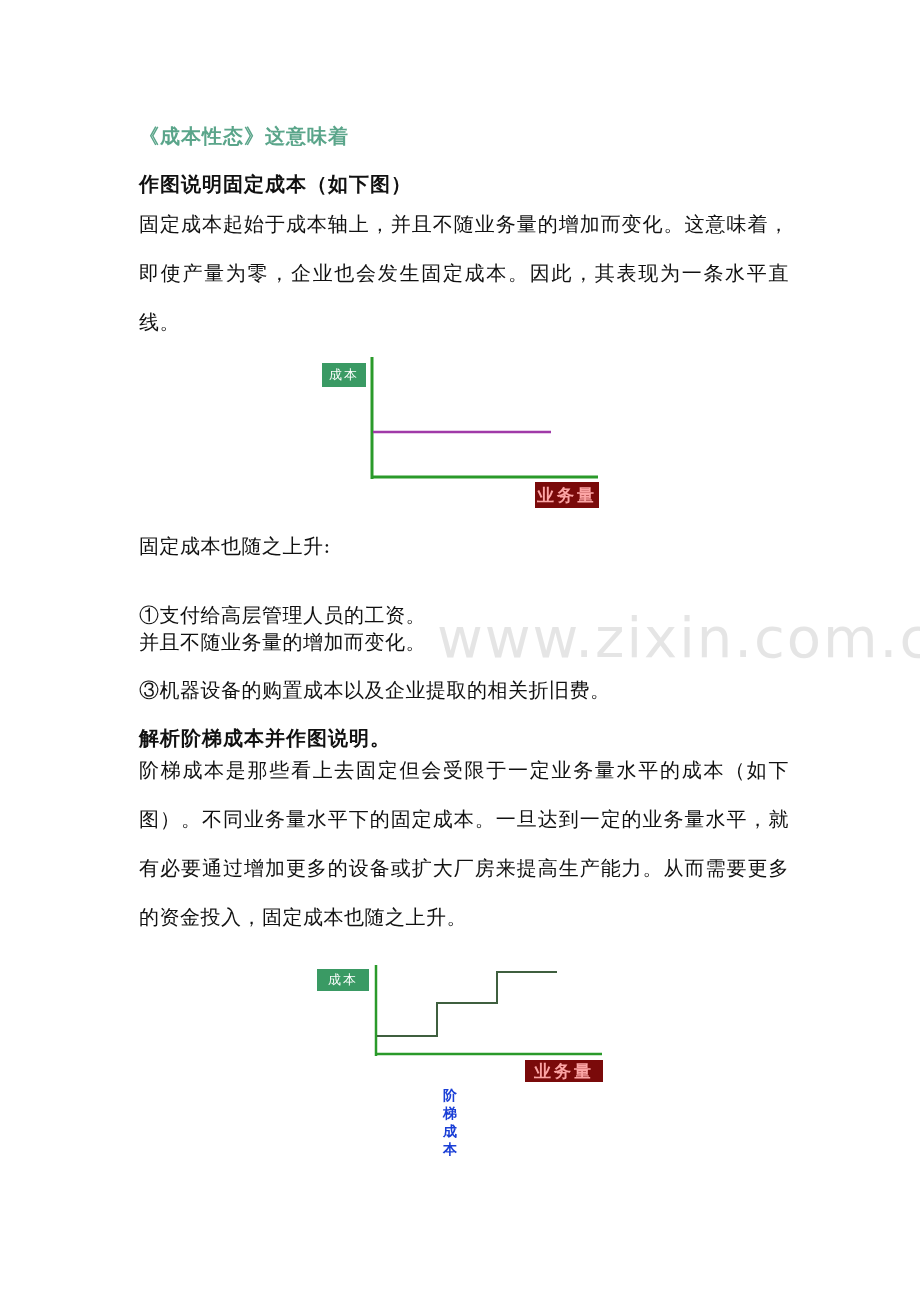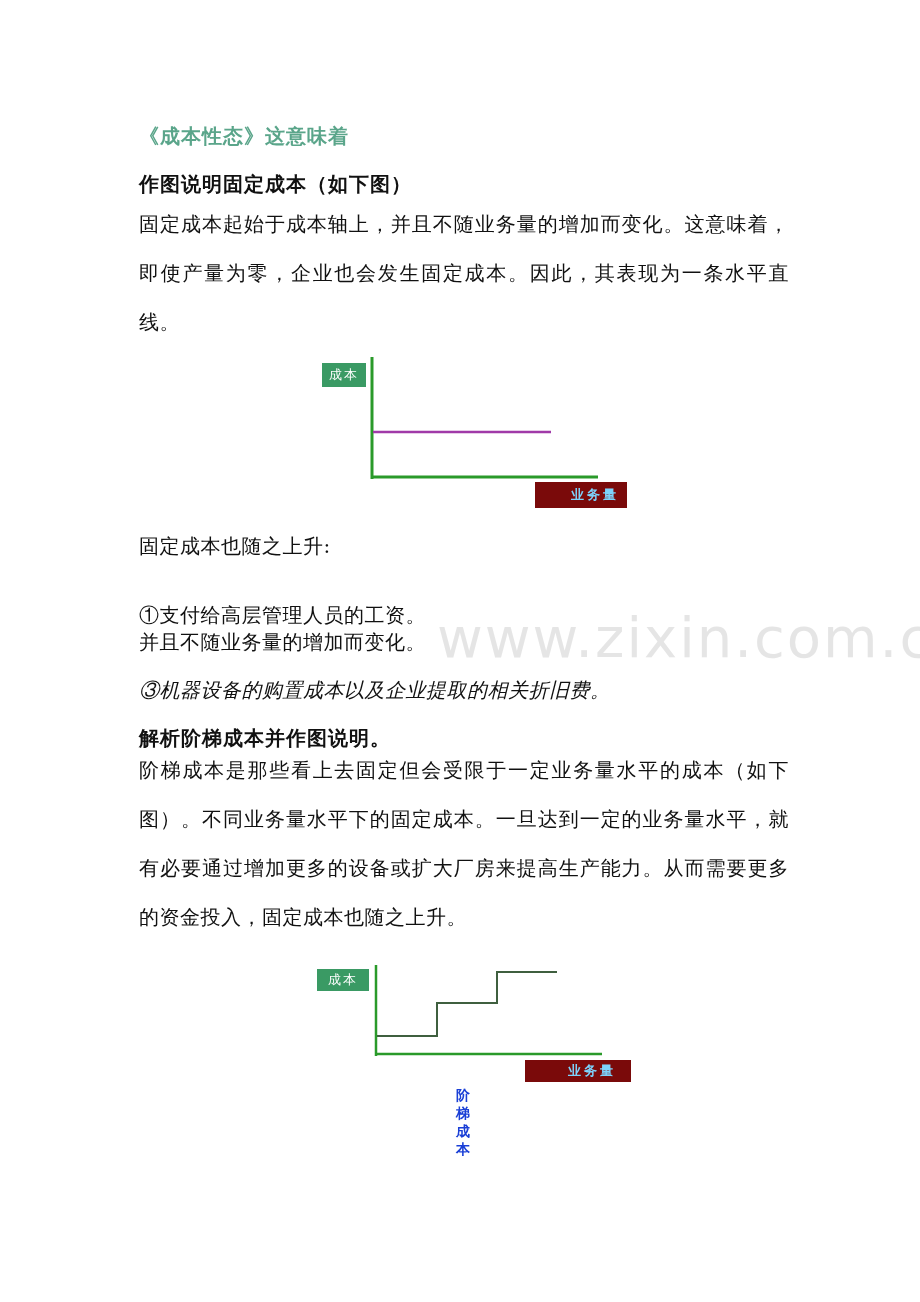--- a/index.html
+++ b/index.html
@@ -5,22 +5,22 @@
   html, body { margin: 0; padding: 0; background: #ffffff; }
   body { width: 920px; height: 1302px; position: relative; overflow: hidden;
          font-family: "DejaVu Serif", "Liberation Serif", serif; color: #111; }
   .p { position: absolute; left: 139px; font-size: 20px; line-height: 49px; white-space: nowrap; letter-spacing: 0.5px; }
   .title { color: #5aa58a; font-weight: bold; font-family: "DejaVu Sans", sans-serif; letter-spacing: 1px; }
   .h { font-weight: bold; font-family: "DejaVu Sans", sans-serif; letter-spacing: 1px; }
   .body-text { width: 650px; white-space: normal; text-align: justify; }
   .fig { position: absolute; }
   .ylabel { position: absolute; background: #3a9a64; color: #fff; font-size: 13px; font-weight: normal;
             display: flex; align-items: center; justify-content: center; font-family: "DejaVu Serif", serif; letter-spacing: 2px; }
-  .xlabel { position: absolute; background: #7a0a0a; color: #7dd3fc; font-size: 13px; font-weight: bold;
-            display: flex; align-items: center; justify-content: center; font-family: "DejaVu Serif", serif; letter-spacing: 3px; padding-left: 28px; }
+  .xlabel { position: absolute; background: #7a0a0a; color: #fca5a5; font-size: 17px; font-weight: bold;
+            display: flex; align-items: center; justify-content: center; font-family: "DejaVu Serif", serif; letter-spacing: 3px; }
   .caption { position: absolute; color: #1a3fd6; font-weight: bold; font-size: 14px; font-family: "DejaVu Sans", sans-serif; letter-spacing: 1px; }
   .watermark { position: absolute; left: 437px; top: 605px; font-size: 56px; color: rgba(180,180,180,0.35);
                font-family: "DejaVu Sans", sans-serif; letter-spacing: 2px; }
 </style>
 </head>
 <body>
 
 <div class="p title" style="top:112px;">《成本性态》这意味着</div>
 <div class="p h" style="top:160px;">作图说明固定成本（如下图）</div>
 <div class="p body-text" style="top:200px;"> 固定成本起始于成本轴上，并且不随业务量的增加而变化。这意味着，即使产量为零，企业也会发生固定成本。因此，其表现为一条水平直线。</div>
@@ -31,28 +31,28 @@
     <line x1="372" y1="357" x2="372" y2="479" stroke="#2a9a2a" stroke-width="3"></line>
     <line x1="371" y1="477" x2="598" y2="477" stroke="#2a9a2a" stroke-width="3"></line>
     <line x1="373" y1="432" x2="551" y2="432" stroke="#a03aa8" stroke-width="2.5"></line>
   </svg>
   <div class="xlabel" style="left:535px;top:482px;width:64px;height:26px;">业务量</div>
 </div>
 
 <div class="p" style="top:522px;">固定成本也随之上升:</div>
 <div class="p" style="top:591px;">①支付给高层管理人员的工资。</div>
 <div class="p" style="top:618px;">并且不随业务量的增加而变化。</div>
-<div class="p" style="top:666px;font-style:italic;">③机器设备的购置成本以及企业提取的相关折旧费。</div>
+<div class="p" style="top:666px;">③机器设备的购置成本以及企业提取的相关折旧费。</div>
 <div class="p h" style="top:714px;">解析阶梯成本并作图说明。</div>
 <div class="p body-text" style="top:746px;">阶梯成本是那些看上去固定但会受限于一定业务量水平的成本（如下图）。不同业务量水平下的固定成本。一旦达到一定的业务量水平，就有必要通过增加更多的设备或扩大厂房来提高生产能力。从而需要更多的资金投入，固定成本也随之上升。</div>
 
 <div class="watermark">www.zixin.com.cn</div>
 
 <div class="fig" style="left:0;top:0;">
   <div class="ylabel" style="left:317px;top:969px;width:52px;height:22px;">成本</div>
   <svg width="920" height="1302" style="position:absolute;left:0;top:0;pointer-events:none;">
     <line x1="376" y1="965" x2="376" y2="1056" stroke="#2a9a2a" stroke-width="2.5"></line>
     <line x1="375" y1="1054" x2="602" y2="1054" stroke="#2a9a2a" stroke-width="2.5"></line>
     <polyline points="377,1036 437,1036 437,1003 497,1003 497,972 557,972" fill="none" stroke="#3f5f3f" stroke-width="2"></polyline>
   </svg>
   <div class="xlabel" style="left:525px;top:1060px;width:78px;height:22px;">业务量</div>
-  <div class="caption" style="left:456px;top:1087px;">阶梯成本</div>
+  <div class="caption" style="left:443px;top:1087px;">阶梯成本</div>
 </div>
 
 </body></html>

